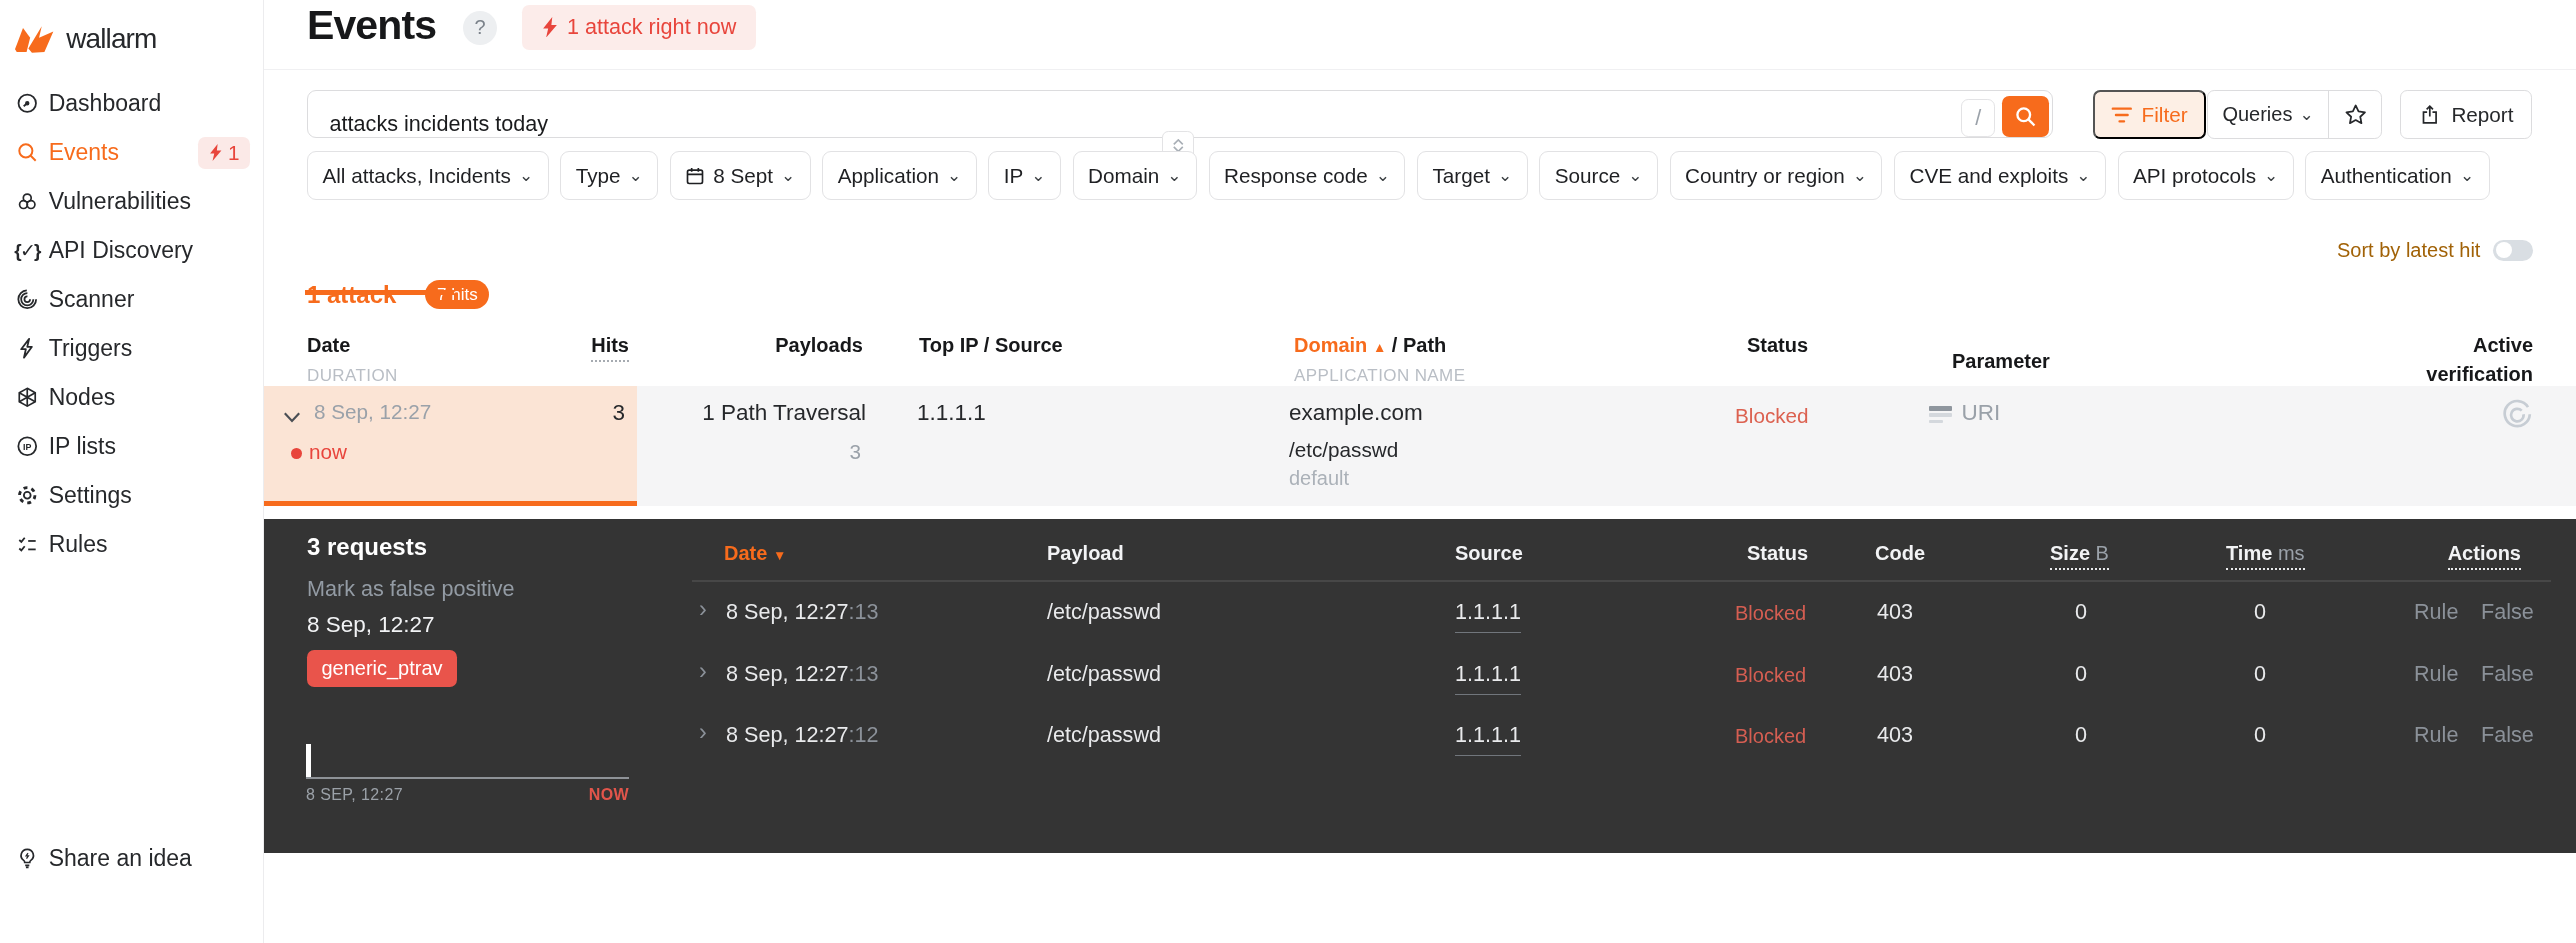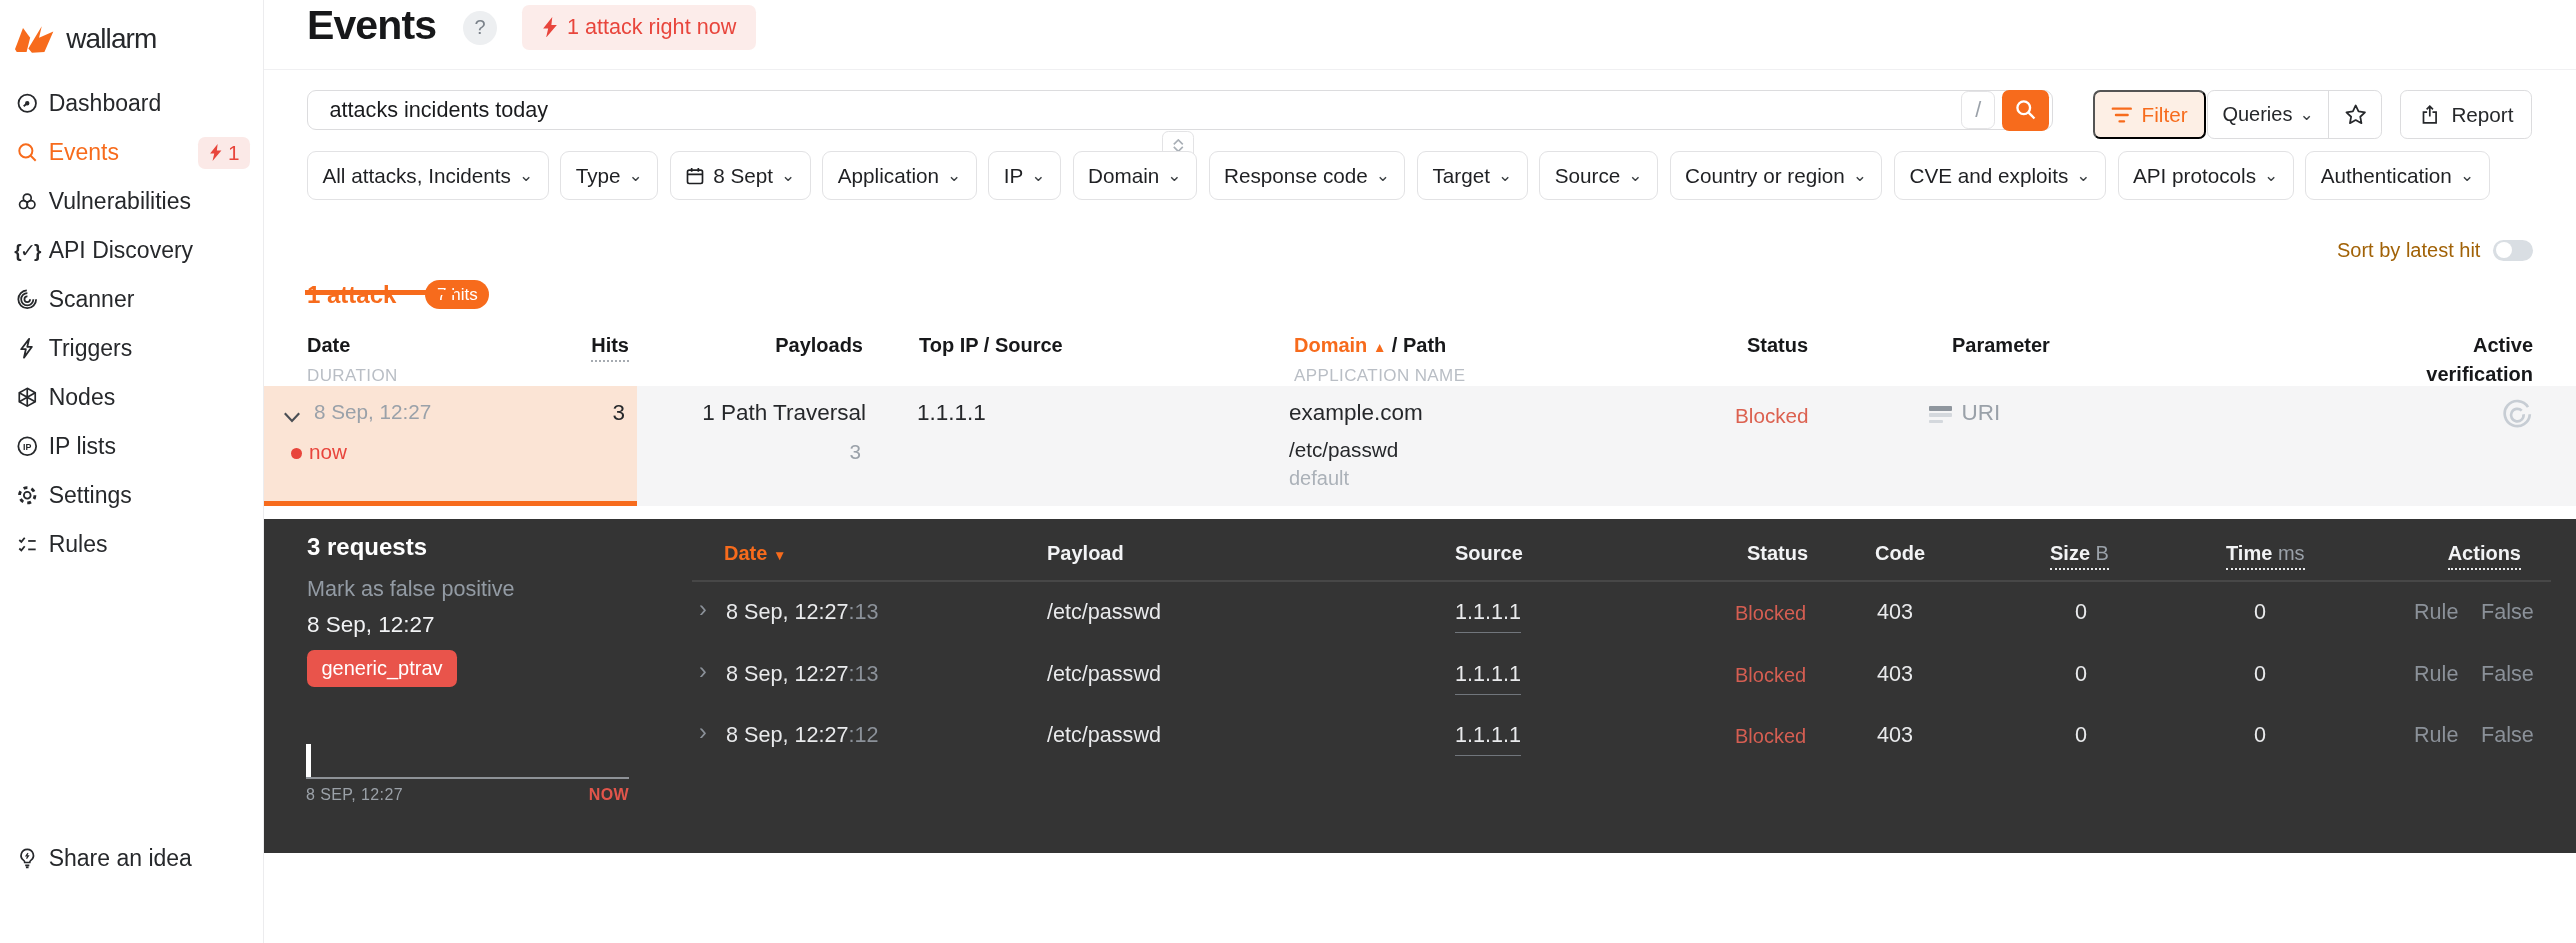--- a/index.html
+++ b/index.html
@@ -23,21 +23,21 @@
   .side-foot-item { position:absolute; left:0; width:100%; height:49px; display:flex; align-items:center; padding:0 15.3px; cursor:pointer; }
   .brace-ico { font-size:19px; letter-spacing:-1.8px; color:#26282B; font-weight:bold; white-space:nowrap; }
   
   .main { position:absolute; left:264px; top:0; width:2312px; height:943px; }
   .page-title { left:43px; top:1.8px; font-size:41px; font-weight:bold; letter-spacing:-0.9px; }
   .help-circle { left:199px; top:10.8px; width:34px; height:34px; border-radius:50%; background:#EDEFF1; color:#7B828A; font-size:20px; display:flex; align-items:center; justify-content:center; }
   .alert-badge { left:258px; top:4.5px; height:45px; background:#FCECEA; border-radius:7.2px; display:flex; align-items:center; gap:9px; padding:0 20px; }
   .alert-badge span { color:#E8453C; font-size:21.6px; }
   .hdr-divider { left:0; top:69px; width:2312px; height:0.9px; background:#F0F0F2; }
   
-  .search-box { left:43px; top:90px; width:1746px; height:40px; background:#fff; border:1.8px solid #DCDCDE; border-radius:9px; display:flex; align-items:center; }
+  .search-box { left:43px; top:90px; width:1746px; height:48px; background:#fff; border:1.8px solid #DCDCDE; border-radius:9px; display:flex; align-items:flex-end; }
   .search-input { flex:1; border:none; outline:none; font-size:21.6px; color:#1A1B1D; padding:0 0 0 21.6px; background:transparent; font-family:inherit; }
   .kbd-hint { width:34px; height:38px; border:1.8px solid #E3E3E5; border-radius:7.2px; color:#9AA1A9; font-size:21.6px; display:flex; align-items:center; justify-content:center; margin-right:7.2px; }
   .search-btn { width:47px; height:41px; margin-right:2.7px; background:#F76B1C; border:none; border-radius:7.2px; display:flex; align-items:center; justify-content:center; cursor:pointer; }
   .collapse-handle { left:898px; top:131px; width:32px; height:29px; background:#fff; border:1.8px solid #E3E3E5; border-radius:6.3px; display:flex; flex-direction:column; align-items:center; justify-content:center; gap:0.9px; color:#A9AFB6; }
   
   .btn { height:49px; display:flex; align-items:center; border-radius:7.2px; font-size:20.7px; cursor:pointer; }
   .filter-btn { left:1829px; top:90px; background:#FDEFE5; color:#F76B1C; padding:0 16px; gap:9px; }
   .btn-group { left:1943px; top:90px; border:1.8px solid #DCDCDE; border-radius:7.2px; display:flex; height:49px; overflow:hidden; background:#fff; }
   .grp-btn { height:100%; display:flex; align-items:center; padding:0 14.4px; font-size:20px; color:#26282B; cursor:pointer; gap:7.2px; }
   .grp-btn + .grp-btn { border-left:1.8px solid #DCDCDE; }
@@ -348,21 +348,21 @@
     <span class="th" style="left:275px; top:0; width:90px; text-align:right;"><span class="dotted">Hits</span></span>
     <span class="th" style="left:419px; top:0; width:180px; text-align:right;">Payloads</span>
     <span class="th" style="left:655px; top:0;">Top IP / Source</span>
     <span class="th" style="left:1030px; top:0;">
       <span style="color:#F76B1C;">Domain</span>
       <span style="color:#F76B1C; font-size:13.5px;">▲</span>
       <span>/ Path</span>
     </span>
     <span class="th-sub" style="left:1030px; top:32px;">APPLICATION NAME</span>
     <span class="th" style="left:1483px; top:0;">Status</span>
-    <span class="th" style="left:1688px; top:0;">Parameter</span>
+    <span class="th" style="left:1688px; top:16px;">Parameter</span>
     <span class="th" style="left:2066px; top:0; width:203px; text-align:right;">Active</span>
     <span class="th" style="left:2066px; top:29px; width:203px; text-align:right;">verification</span>
   </div>
 
   <div class="abs row">
     <div class="row-datecell">
       <span class="cell" style="left:18px; top:18px;">
         <svg width="20" height="12.6" viewBox="0 0 22 14" fill="none" stroke="#4A4E54" stroke-width="2.4">
             <path d="M3 2.5 L11 11 L19 2.5"></path>
           </svg>

